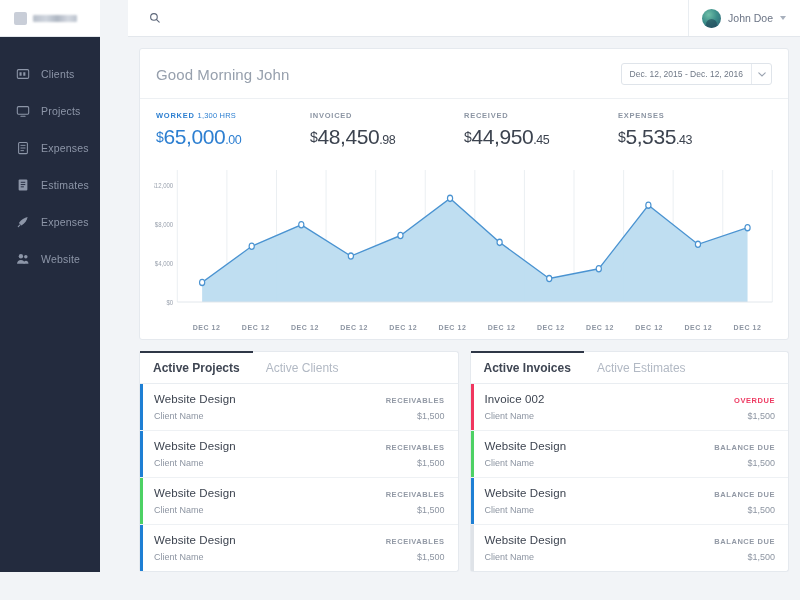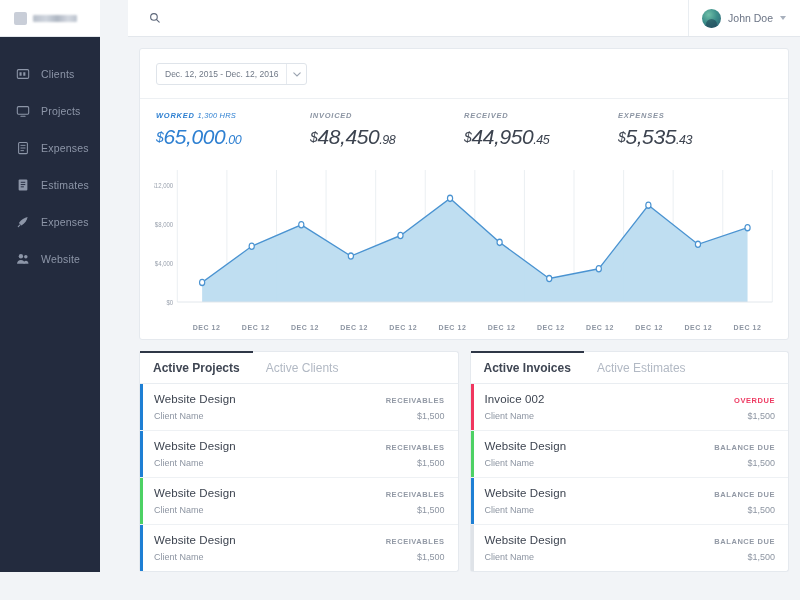--- a/index.html
+++ b/index.html
@@ -101,21 +101,21 @@
     display: flex; align-items: center; padding: 0 8px;
     font-size: 8.5px; color: #6f7886; white-space: nowrap;
   }
   .daterange-btn {
     width: 20px; display: flex; align-items: center; justify-content: center;
     border-left: 1px solid #e6eaef;
   }
 
   
   .stats { display: flex; padding: 12px 16px 9px 16px; }
-  .stat { flex: 1; font-style: italic; }
+  .stat { flex: 1; }
   .stat-label {
     font-size: 7.5px; letter-spacing: .75px; color: #8c95a3;
     font-weight: 700; margin-bottom: 5px; text-transform: uppercase;
   }
   .stat.worked .stat-label { color: #2d7fd1; }
   .stat-hours { font-weight: 400; letter-spacing: .2px; }
   .stat-value { font-size: 21px; color: #3c434f; font-weight: 400; letter-spacing: -.4px; white-space: nowrap; }
   .stat.worked .stat-value { color: #2d7fd1; }
   .stat-value .cur { font-size: 14px; vertical-align: 2px; }
   .stat-value .dec { font-size: 12.5px; }
@@ -252,20 +252,21 @@
         <span class="user-name">John Doe</span>
         <span class="caret"></span>
       </div>
     </header>
 
     <div class="content">
 
       <section class="panel">
 
         <div class="greet-row">
+          <h1 class="greet-title">Good Morning John</h1>
           <div class="daterange">
             <span class="daterange-label">Dec. 12, 2015 - Dec. 12, 2016</span>
             <span class="daterange-btn">
               <svg width="8" height="5" viewBox="0 0 8 5">
                 <path d="M0.8 0.8 L4 4 L7.2 0.8" fill="none" stroke="#9aa3b0" stroke-width="1.1" stroke-linecap="round"></path>
               </svg>
             </span>
           </div>
         </div>
 

